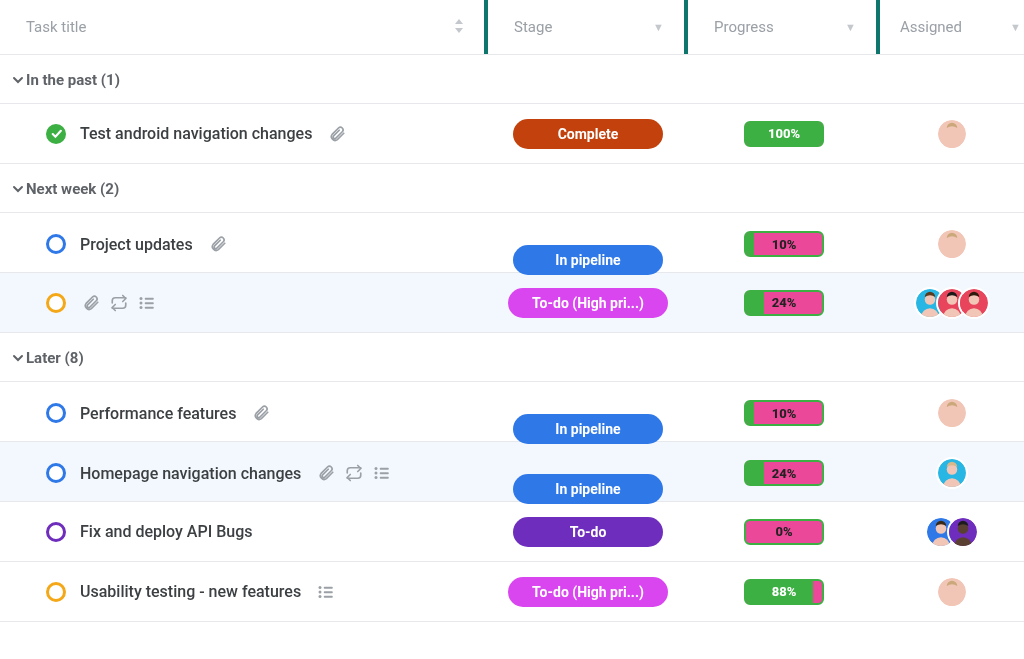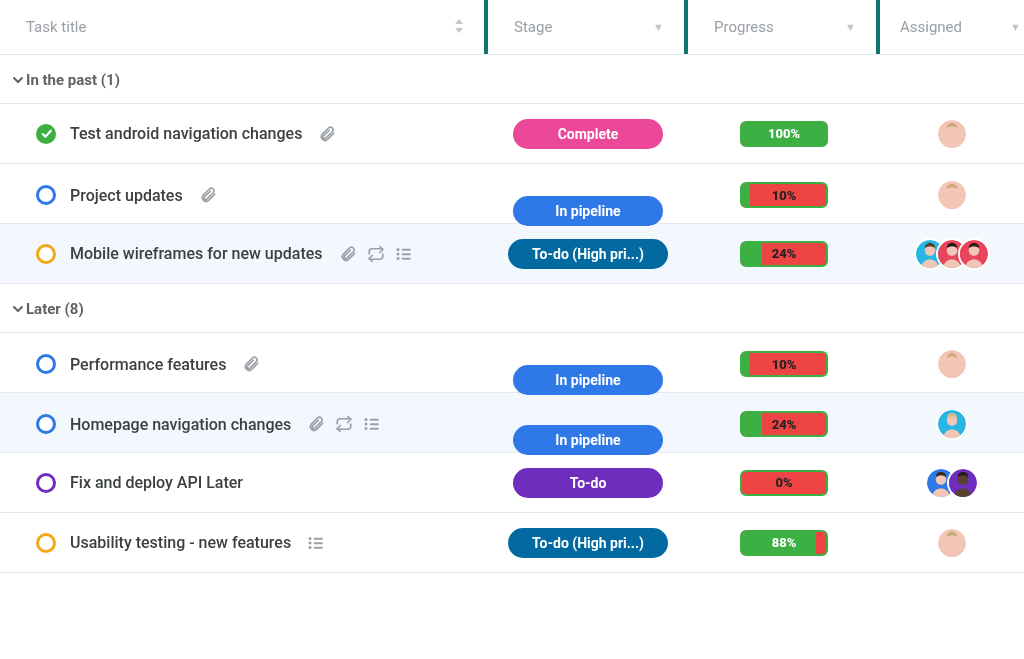--- a/index.html
+++ b/index.html
@@ -41,46 +41,46 @@
 .chevron { display:inline-flex; color:#5f6368; }
 .data-row {
   display: grid;
   grid-template-columns: 488px 200px 192px 144px;
   border-bottom: 1px solid #e6e8eb;
   align-items: center;
   height: 60px;
 }
 .data-row.highlight { background: #f3f8fe; }
 .cell { padding: 0 20px; display:flex; align-items:center; height:100%; }
-.title-cell { padding-left: 36px; gap: 14px; }
+.title-cell { padding-left: 46px; gap: 14px; }
 .status-circle {
   width: 20px; height: 20px; border-radius: 50%;
   display: inline-flex; align-items: center; justify-content: center;
   flex-shrink: 0;
 }
 .status-done { background:#3cb043; color:#fff; }
 .status-ring { background:#fff; }
 .task-title { font-size: 16px; color: #3c4043; font-weight: 500; }
 .task-icons { display:flex; gap:10px; margin-left:2px; color:#9aa0a6; }
 .task-icons .ic { display:inline-flex; }
 .stage-cell { justify-content:center; }
 .badge {
   display:inline-flex; align-items:center; justify-content:center;
   height: 30px; padding: 0 24px; border-radius: 15px;
   color:#fff; font-weight:700; font-size:14px; white-space:nowrap;
   min-width: 150px;
 }
-.badge.green { background:#ec4899; }
+.badge.green { background:#c2410c; }
 .badge.blue { background:#2f78e8;margin-top:32px; }
-.badge.orange { background:#0369a1; }
+.badge.orange { background:#d946ef; }
 .badge.purple { background:#6f2dbd; }
 .progress-cell { justify-content:center; }
 .progress-wrap {
-  width: 88px; height: 26px; border: 2px solid #3cb043; border-radius: 6px;
-  position: relative; background:#ef4444; overflow:hidden;
+  width: 80px; height: 26px; border: 2px solid #3cb043; border-radius: 6px;
+  position: relative; background:#ec4899; overflow:hidden;
 }
 .progress-fill { position:absolute; left:0; top:0; bottom:0; background:#3cb043; }
 .progress-label {
   position:absolute; inset:0; display:flex; align-items:center; justify-content:center;
   font-weight:800; font-size:13px;
 }
 .assigned-cell { justify-content:center; gap:-10px; }
 .avatars { display:flex; }
 .avatar {
   width: 32px; height: 32px; border-radius:50%;
@@ -157,20 +157,28 @@
               <svg viewBox="0 0 32 32">
                 <circle cx="16" cy="16" r="16" fill="#f2c6b6"></circle>
                 <circle cx="16" cy="12" r="6" fill="#f2c6b6"></circle>
                 <path d="M10 9 a6 6 0 0 1 12 0 q-3 -2 -6 -2 t-6 2" fill="#caa87a"></path>
                 <path d="M6 32 a10 10 0 0 1 20 0 Z" fill="#f2c6b6"></path>
               </svg>
             </span>
           </div>
         </div>
       </div>
+      <div class="group-header">
+        <span class="chevron">
+          <svg width="16" height="16" viewBox="0 0 24 24" fill="none" stroke="currentColor" stroke-width="3" stroke-linecap="round">
+            <polyline points="6 9 12 15 18 9"></polyline>
+          </svg>
+        </span>
+        <span>Next week (2)</span>
+      </div>
       <div class="data-row">
         <div class="cell title-cell">
           <span class="status-circle status-ring" style="border:3px solid #2f78e8"></span>
           <span class="task-title">Project updates</span>
           <span class="task-icons">
             <span class="ic">
               <svg width="18" height="18" viewBox="0 0 24 24" fill="none" stroke="currentColor" stroke-width="2.2" stroke-linecap="round">
                 <path d="M21 11l-8.5 8.5a5 5 0 01-7-7L14 4a3.5 3.5 0 015 5l-8.5 8.5a2 2 0 01-3-3L15 7"></path>
               </svg>
             </span>
@@ -194,21 +202,20 @@
                 <path d="M10 9 a6 6 0 0 1 12 0 q-3 -2 -6 -2 t-6 2" fill="#caa87a"></path>
                 <path d="M6 32 a10 10 0 0 1 20 0 Z" fill="#f2c6b6"></path>
               </svg>
             </span>
           </div>
         </div>
       </div>
       <div class="data-row highlight">
         <div class="cell title-cell">
           <span class="status-circle status-ring" style="border:3px solid #f4a818"></span>
-          <span class="task-title">Mobile wireframes for new updates</span>
           <span class="task-icons">
             <span class="ic">
               <svg width="18" height="18" viewBox="0 0 24 24" fill="none" stroke="currentColor" stroke-width="2.2" stroke-linecap="round">
                 <path d="M21 11l-8.5 8.5a5 5 0 01-7-7L14 4a3.5 3.5 0 015 5l-8.5 8.5a2 2 0 01-3-3L15 7"></path>
               </svg>
             </span>
             <span class="ic">
               <svg width="18" height="18" viewBox="0 0 24 24" fill="none" stroke="currentColor" stroke-width="2.2" stroke-linecap="round">
                 <path d="M17 2l4 4-4 4"></path>
                 <path d="M3 12V9a4 4 0 014-4h14"></path>
@@ -356,21 +363,21 @@
                 <path d="M10 9 a6 6 0 0 1 12 0 q-3 -2 -6 -2 t-6 2" fill="#d6b88a"></path>
                 <path d="M6 32 a10 10 0 0 1 20 0 Z" fill="#f2c6b6"></path>
               </svg>
             </span>
           </div>
         </div>
       </div>
       <div class="data-row">
         <div class="cell title-cell">
           <span class="status-circle status-ring" style="border:3px solid #6f2dbd"></span>
-          <span class="task-title">Fix and deploy API Later</span>
+          <span class="task-title">Fix and deploy API Bugs</span>
           <span class="task-icons"></span>
         </div>
         <div class="cell stage-cell">
           <span class="badge purple">To-do</span>
         </div>
         <div class="cell progress-cell">
           <div class="progress-wrap">
             <div class="progress-fill" style="width:0%"></div>
             <div class="progress-label" style="color:#222">0%</div>
           </div>

